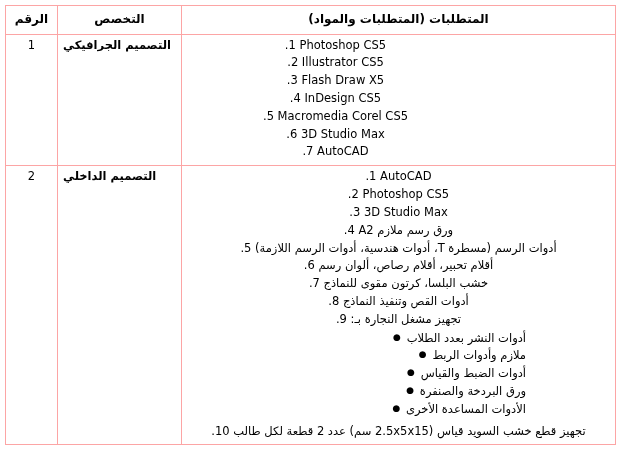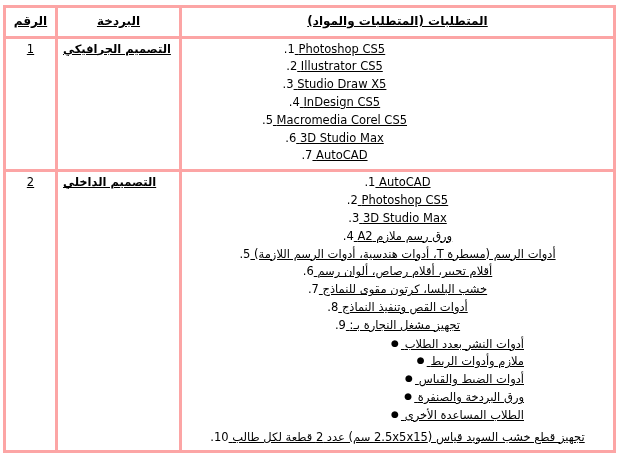--- a/index.html
+++ b/index.html
@@ -22,26 +22,25 @@
     padding: 5px 6px 0 6px;
   }
   table.req-table {
     width: 610px;
     border-collapse: collapse;
     table-layout: fixed;
     direction: rtl;
   }
   table.req-table th,
   table.req-table td {
-    border: 3px solid #fca5a5;
+    border: 1px solid #fca5a5;
     vertical-align: top;
     padding: 2px 5px 4px 5px;
     font-size: 11.5px;
     line-height: 1.55;
-    text-decoration: underline;
   }
   table.req-table th {
     text-align: center;
     font-weight: bold;
     padding-top: 4px;
     padding-bottom: 5px;
     font-size: 12px;
   }
   col.c-num { width: 52px; }
   col.c-spec { width: 124px; }
@@ -113,39 +112,39 @@
 <div class="page">
   <table class="req-table">
     <colgroup>
       <col class="c-req">
       <col class="c-spec">
       <col class="c-num">
     </colgroup>
     <thead>
       <tr>
         <th>المتطلبات (المتطلبات والمواد)</th>
-        <th>البردخة</th>
+        <th>التخصص</th>
         <th>الرقم</th>
       </tr>
     </thead>
     <tbody>
 
       <tr class="group1">
         <td class="req-cell">
           <ol class="req-list">
             <li>
               <span>Photoshop  CS5</span>
               <span class="idx">1.</span>
             </li>
             <li>
               <span>Illustrator CS5</span>
               <span class="idx">2.</span>
             </li>
             <li>
-              <span>Studio Draw X5</span>
+              <span>Flash Draw X5</span>
               <span class="idx">3.</span>
             </li>
             <li>
               <span>InDesign CS5</span>
               <span class="idx">4.</span>
             </li>
             <li>
               <span>Macromedia Corel CS5</span>
               <span class="idx">5.</span>
             </li>
@@ -214,21 +213,21 @@
             </li>
             <li>
               <span>أدوات الضبط والقياس</span>
               <span class="bullet">●</span>
             </li>
             <li>
               <span>ورق البردخة والصنفرة</span>
               <span class="bullet">●</span>
             </li>
             <li>
-              <span>الطلاب المساعدة الأخرى</span>
+              <span>الأدوات المساعدة الأخرى</span>
               <span class="bullet">●</span>
             </li>
           </ul>
           <div class="lastline">
             <span>تجهيز قطع خشب السويد قياس (2.5x5x15 سم) عدد 2 قطعة لكل طالب</span>
             <span class="idx">10.</span>
           </div>
         </td>
         <td class="spec-cell">التصميم الداخلي</td>
         <td class="num-cell">2</td>

